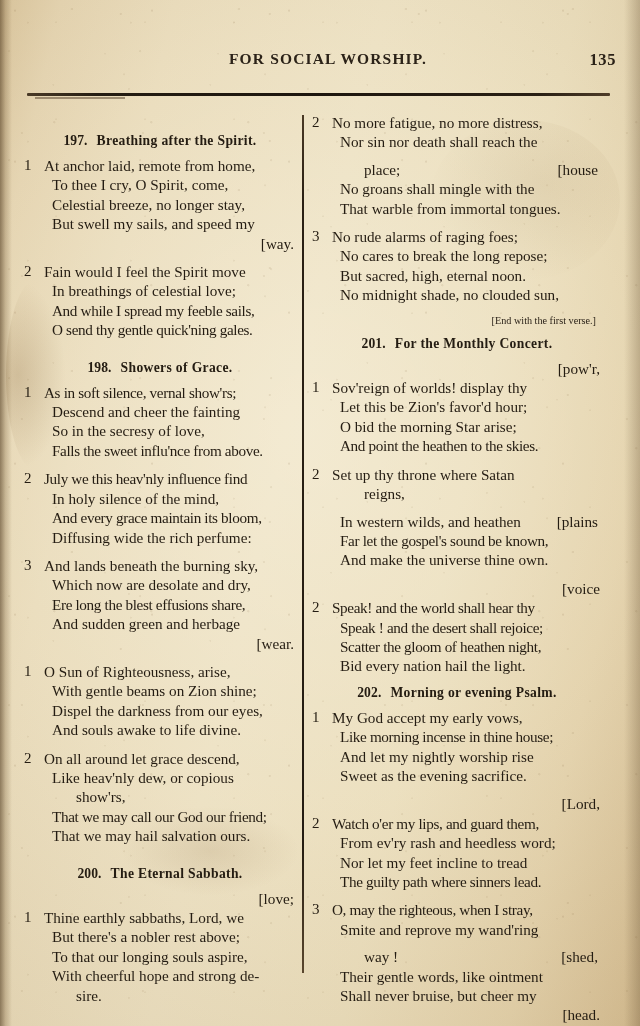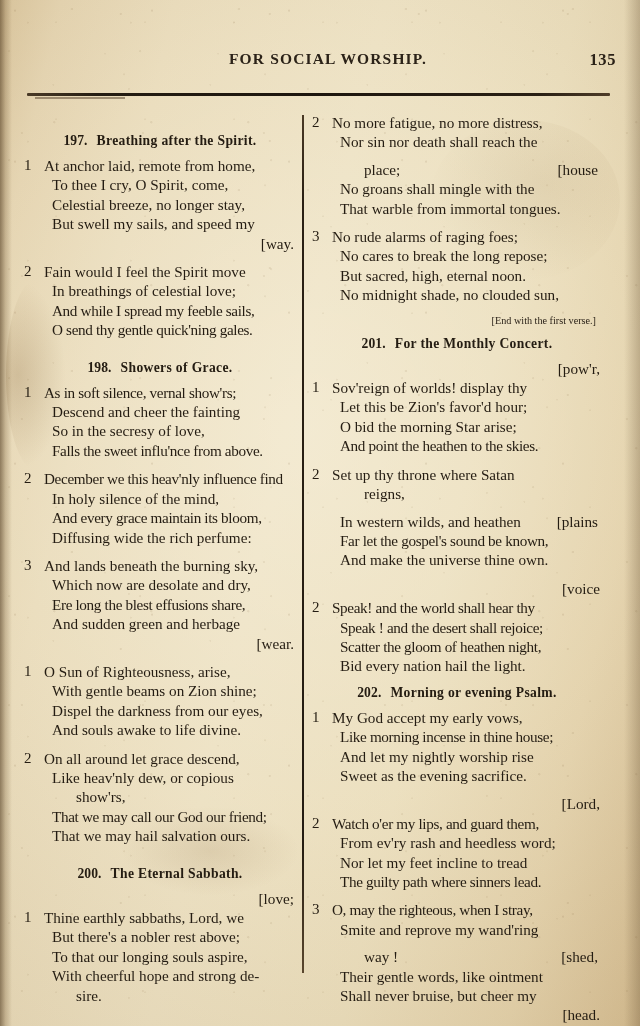--- a/index.html
+++ b/index.html
@@ -236,21 +236,21 @@
         </div>
         <div class="hymn">
           <div class="hymn-head centered"><span class="num">198.</span><span class="sep"></span><span class="ttl">Showers of Grace.</span></div>
           <div class="verse">
             <div class="line tight"><span class="vnum">1</span><span>As in soft silence, vernal show'rs;</span></div>
             <div class="line cont"><span>Descend and cheer the fainting</span></div>
             <div class="line cont"><span>So in the secresy of love,</span></div>
             <div class="line cont tight"><span>Falls the sweet influ'nce from above.</span></div>
           </div>
           <div class="verse">
-            <div class="line tight"><span class="vnum">2</span><span>December we this heav'nly influence find</span></div>
+            <div class="line tight"><span class="vnum">2</span><span>July we this heav'nly influence find</span></div>
             <div class="line cont"><span>In holy silence of the mind,</span></div>
             <div class="line cont tight"><span>And every grace maintain its bloom,</span></div>
             <div class="line cont"><span>Diffusing wide the rich perfume:</span></div>
           </div>
           <div class="verse">
             <div class="line"><span class="vnum">3</span><span>And lands beneath the burning sky,</span></div>
             <div class="line cont"><span>Which now are desolate and dry,</span></div>
             <div class="line cont tight"><span>Ere long the blest effusions share,</span></div>
             <div class="line cont"><span>And sudden green and herbage</span></div>
             <div class="catch">[wear.</div>

